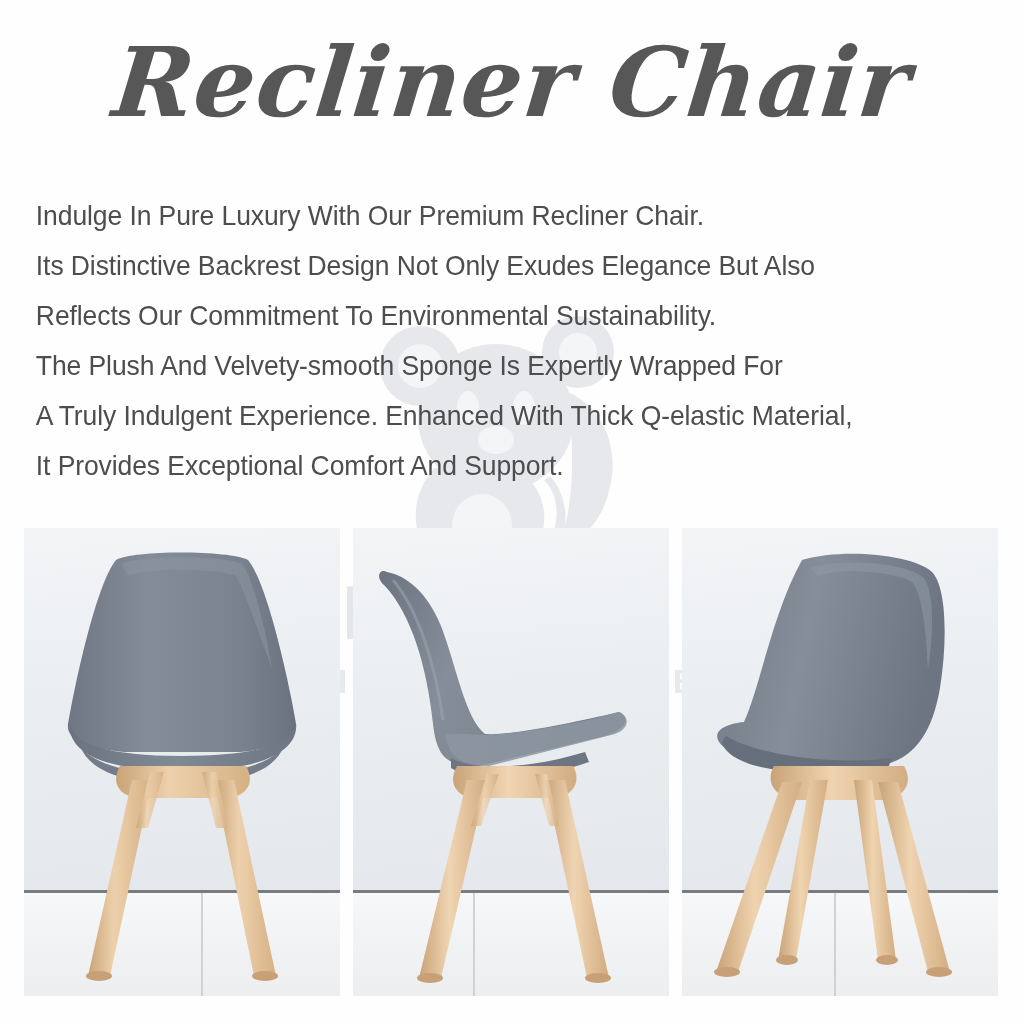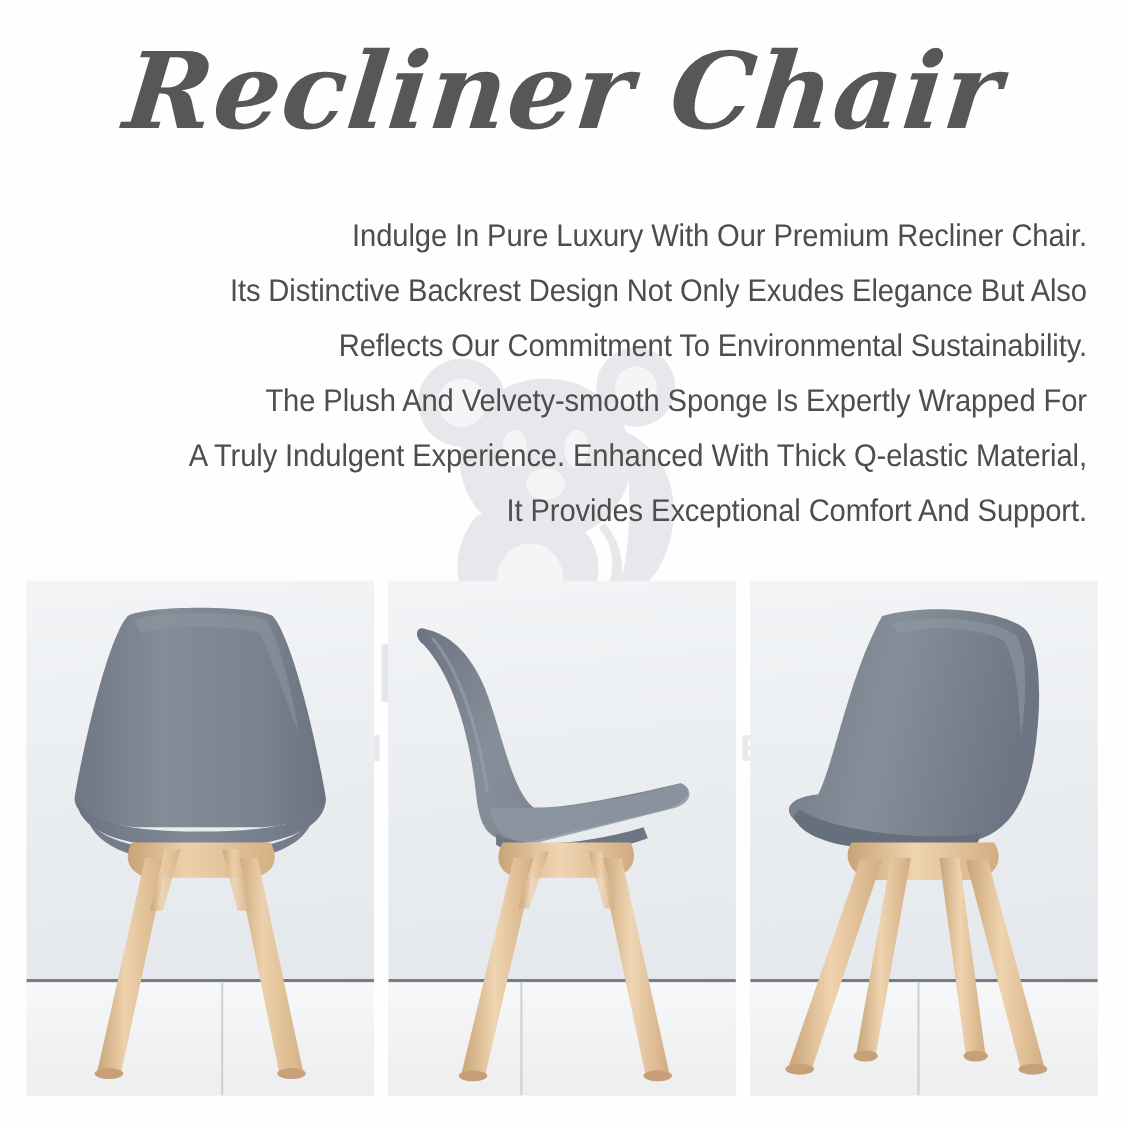--- a/index.html
+++ b/index.html
@@ -78,21 +78,21 @@
     transform: skewX(-6deg);
     display: inline-block;
   }
 
   
   #description-block {
     position: absolute;
     left: 0;
     top: 190px;
     width: 1024px;
-    text-align: right;
+    text-align: left;
     z-index: 20;
   }
   .desc-line {
     font-family: "Liberation Sans", sans-serif;
     font-size: 28.5px;
     color: #4d4d4d;
     line-height: 50px;
     letter-spacing: -0.1px;
     white-space: nowrap;
     transform: scaleX(0.93);

